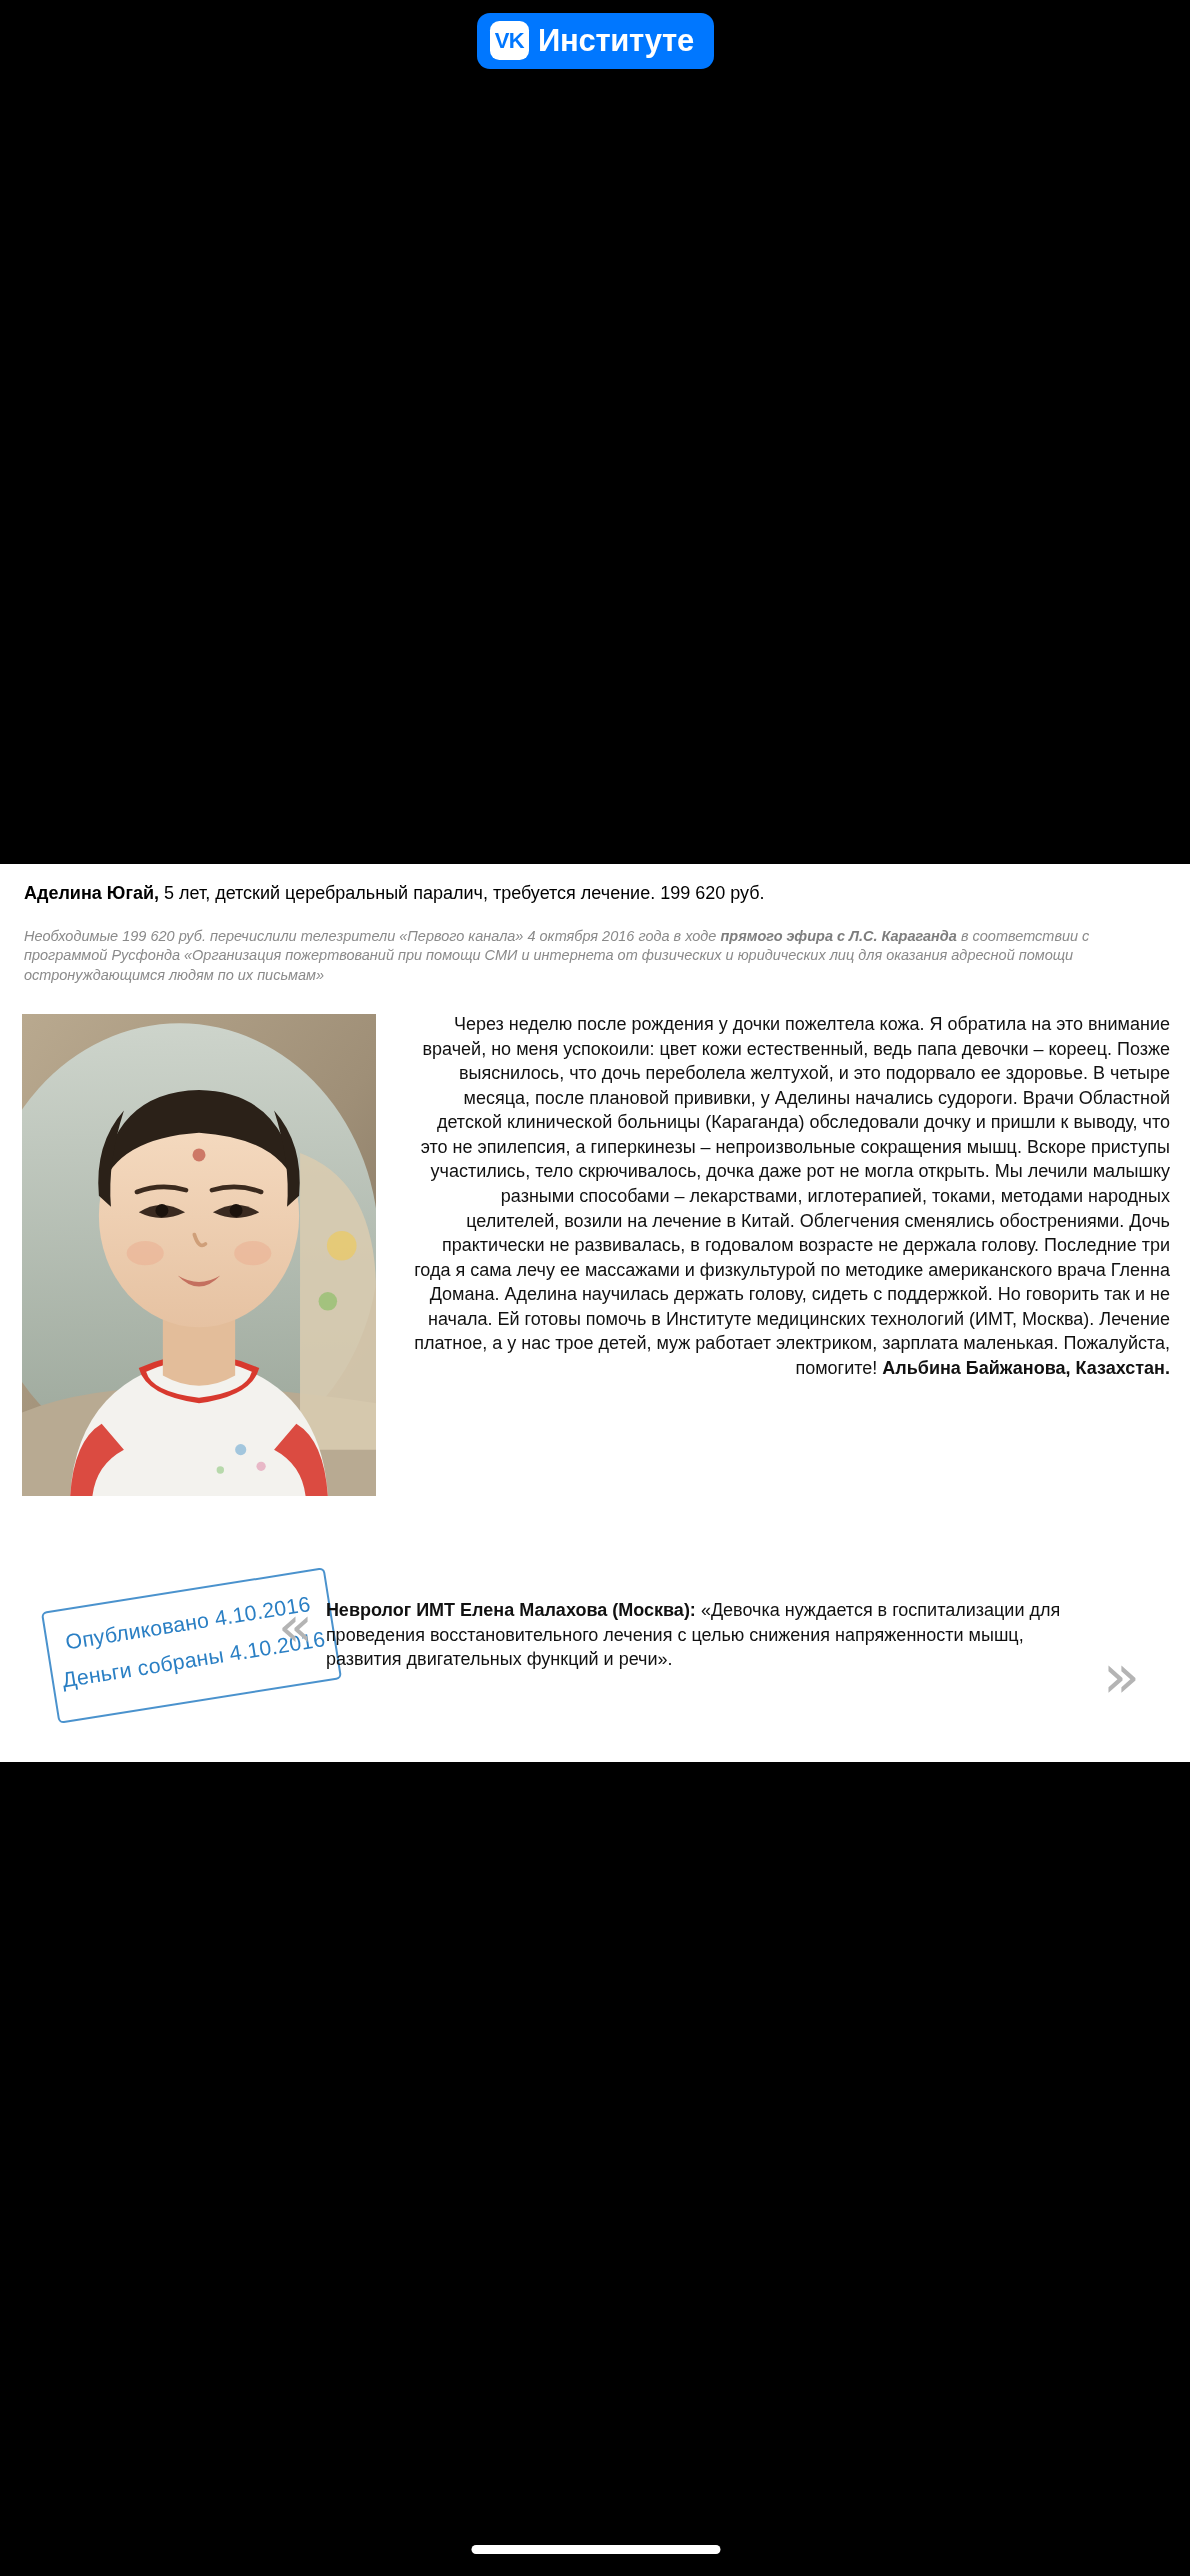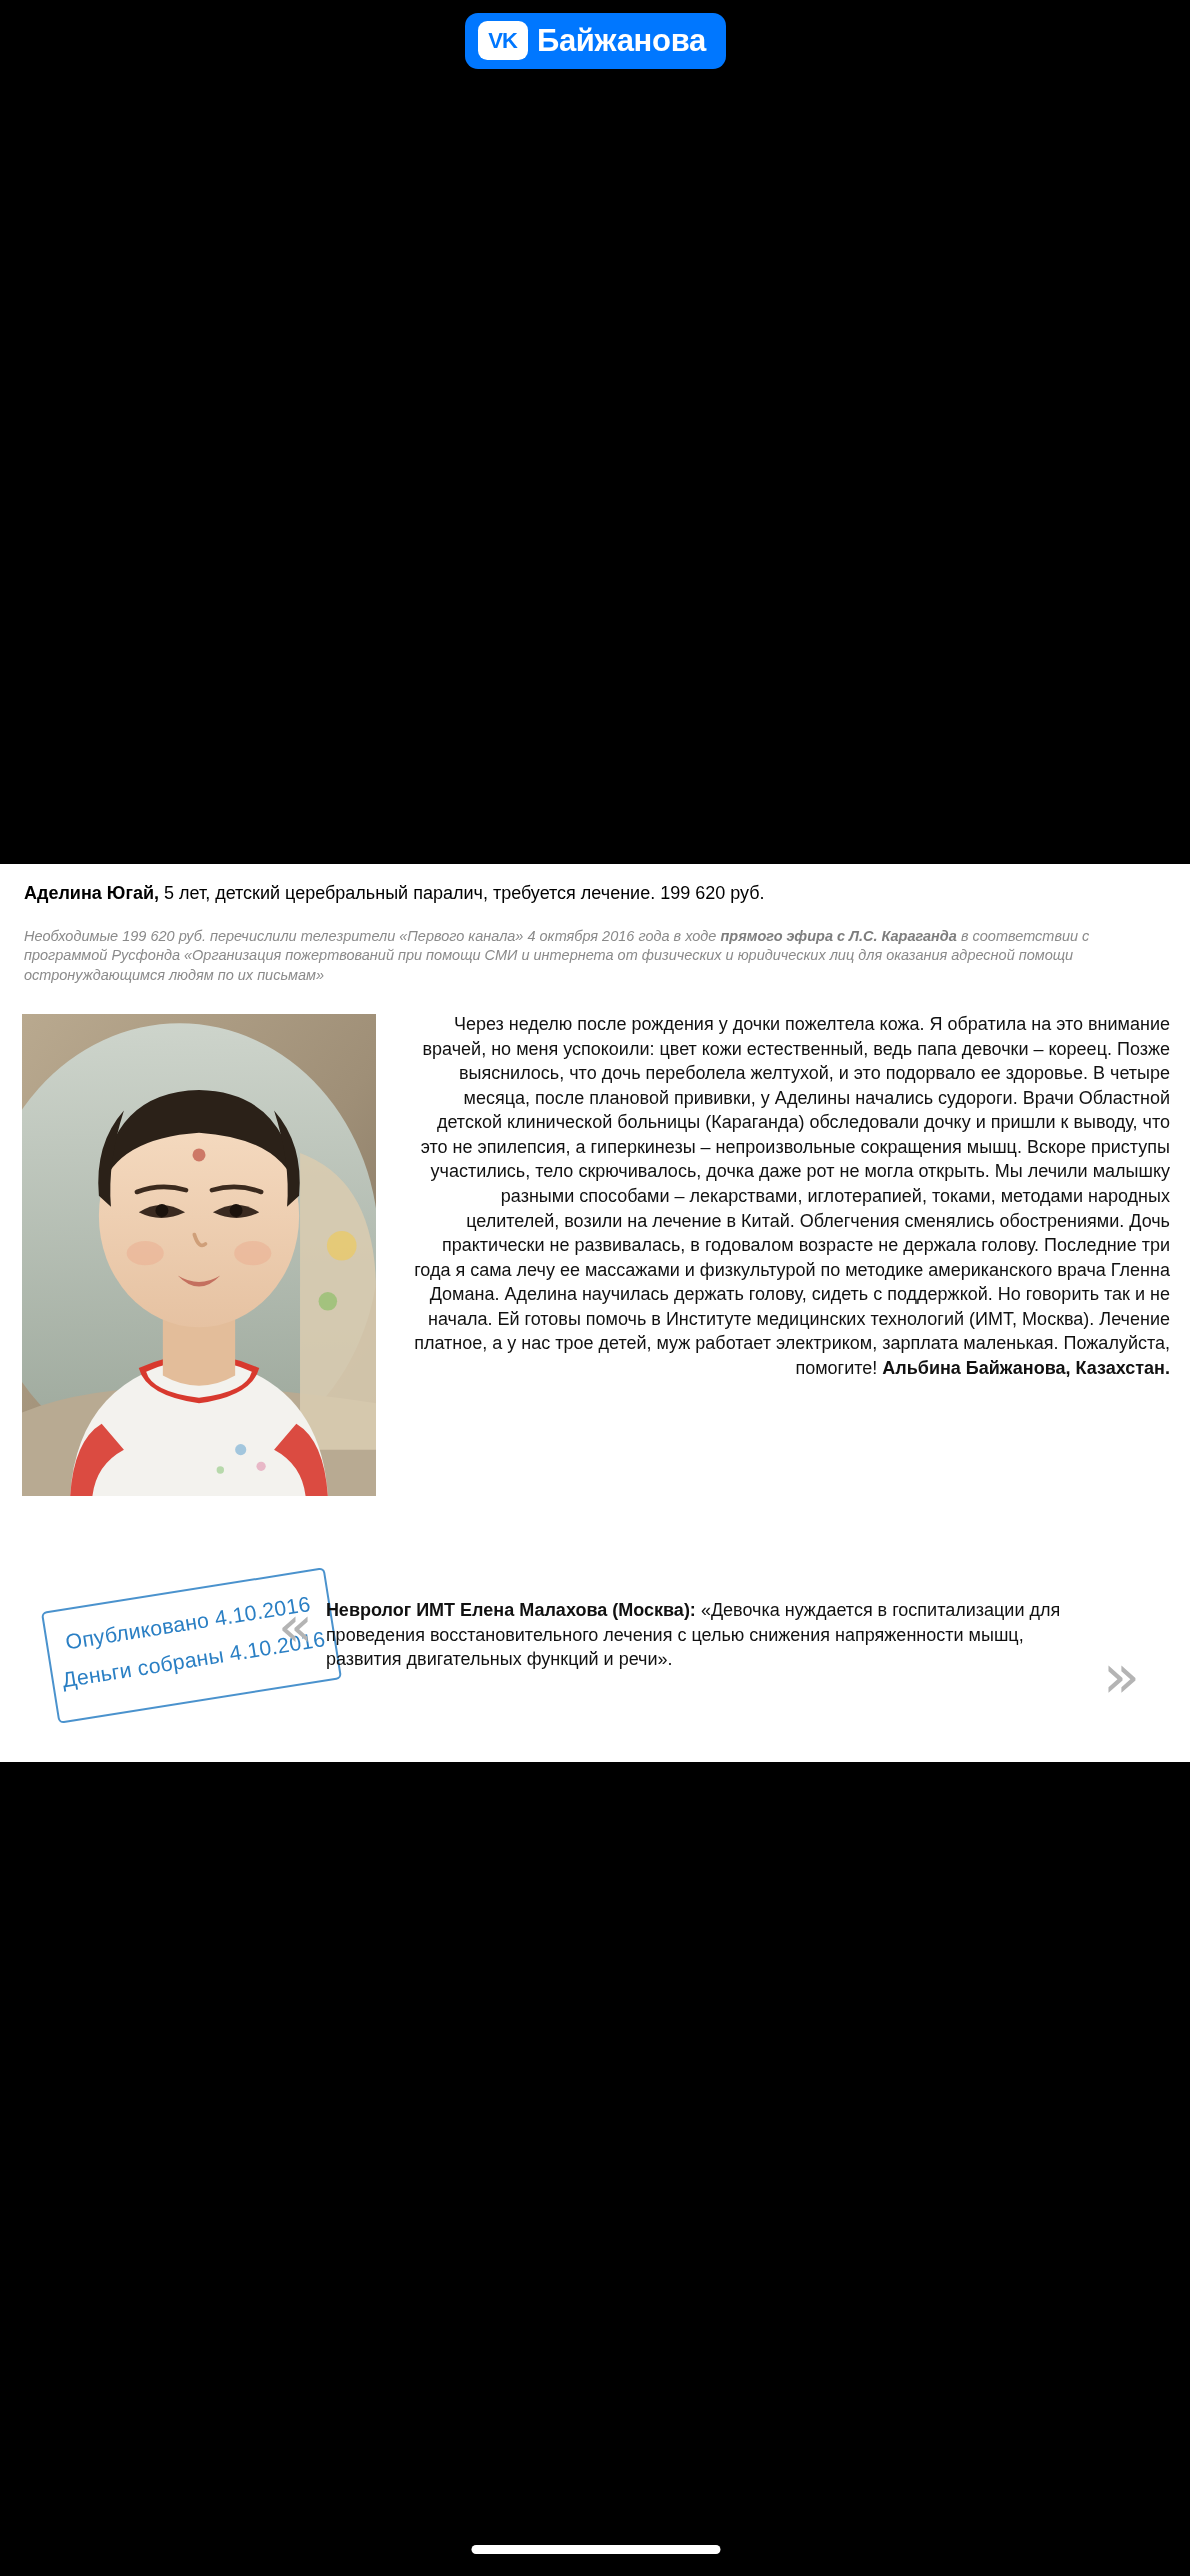--- a/index.html
+++ b/index.html
@@ -34,21 +34,21 @@
     color: #ffffff;
     border-radius: 13px;
     padding: 8.3px 20.4px 8.3px 13px;
     font-size: 31px;
     font-weight: 600;
     letter-spacing: -0.3px;
     line-height: 1;
   }
   .vk-logo {
     display: inline-block;
-    width: 50px;
+    width: 39px;
     height: 39px;
     background: #ffffff;
     border-radius: 9.3px;
     position: relative;
     flex: 0 0 auto;
   }
   .vk-logo span {
     position: absolute;
     inset: 0;
     display: flex;
@@ -193,21 +193,21 @@
   }
 </style>
 </head>
 <body>
 
 <div class="vk-badge">
   <div class="vk-pill">
     <span class="vk-logo">
       <span>VK</span>
     </span>
-    <span>Байжанова</span>
+    <span>Институте</span>
   </div>
 </div>
 
 <div class="page">
 
   <div class="headline">
     <b>Аделина Югай,</b><span> 5 лет, детский церебральный паралич, требуется лечение. 199 620 руб.</span>
   </div>
 
   <div class="subnote">

